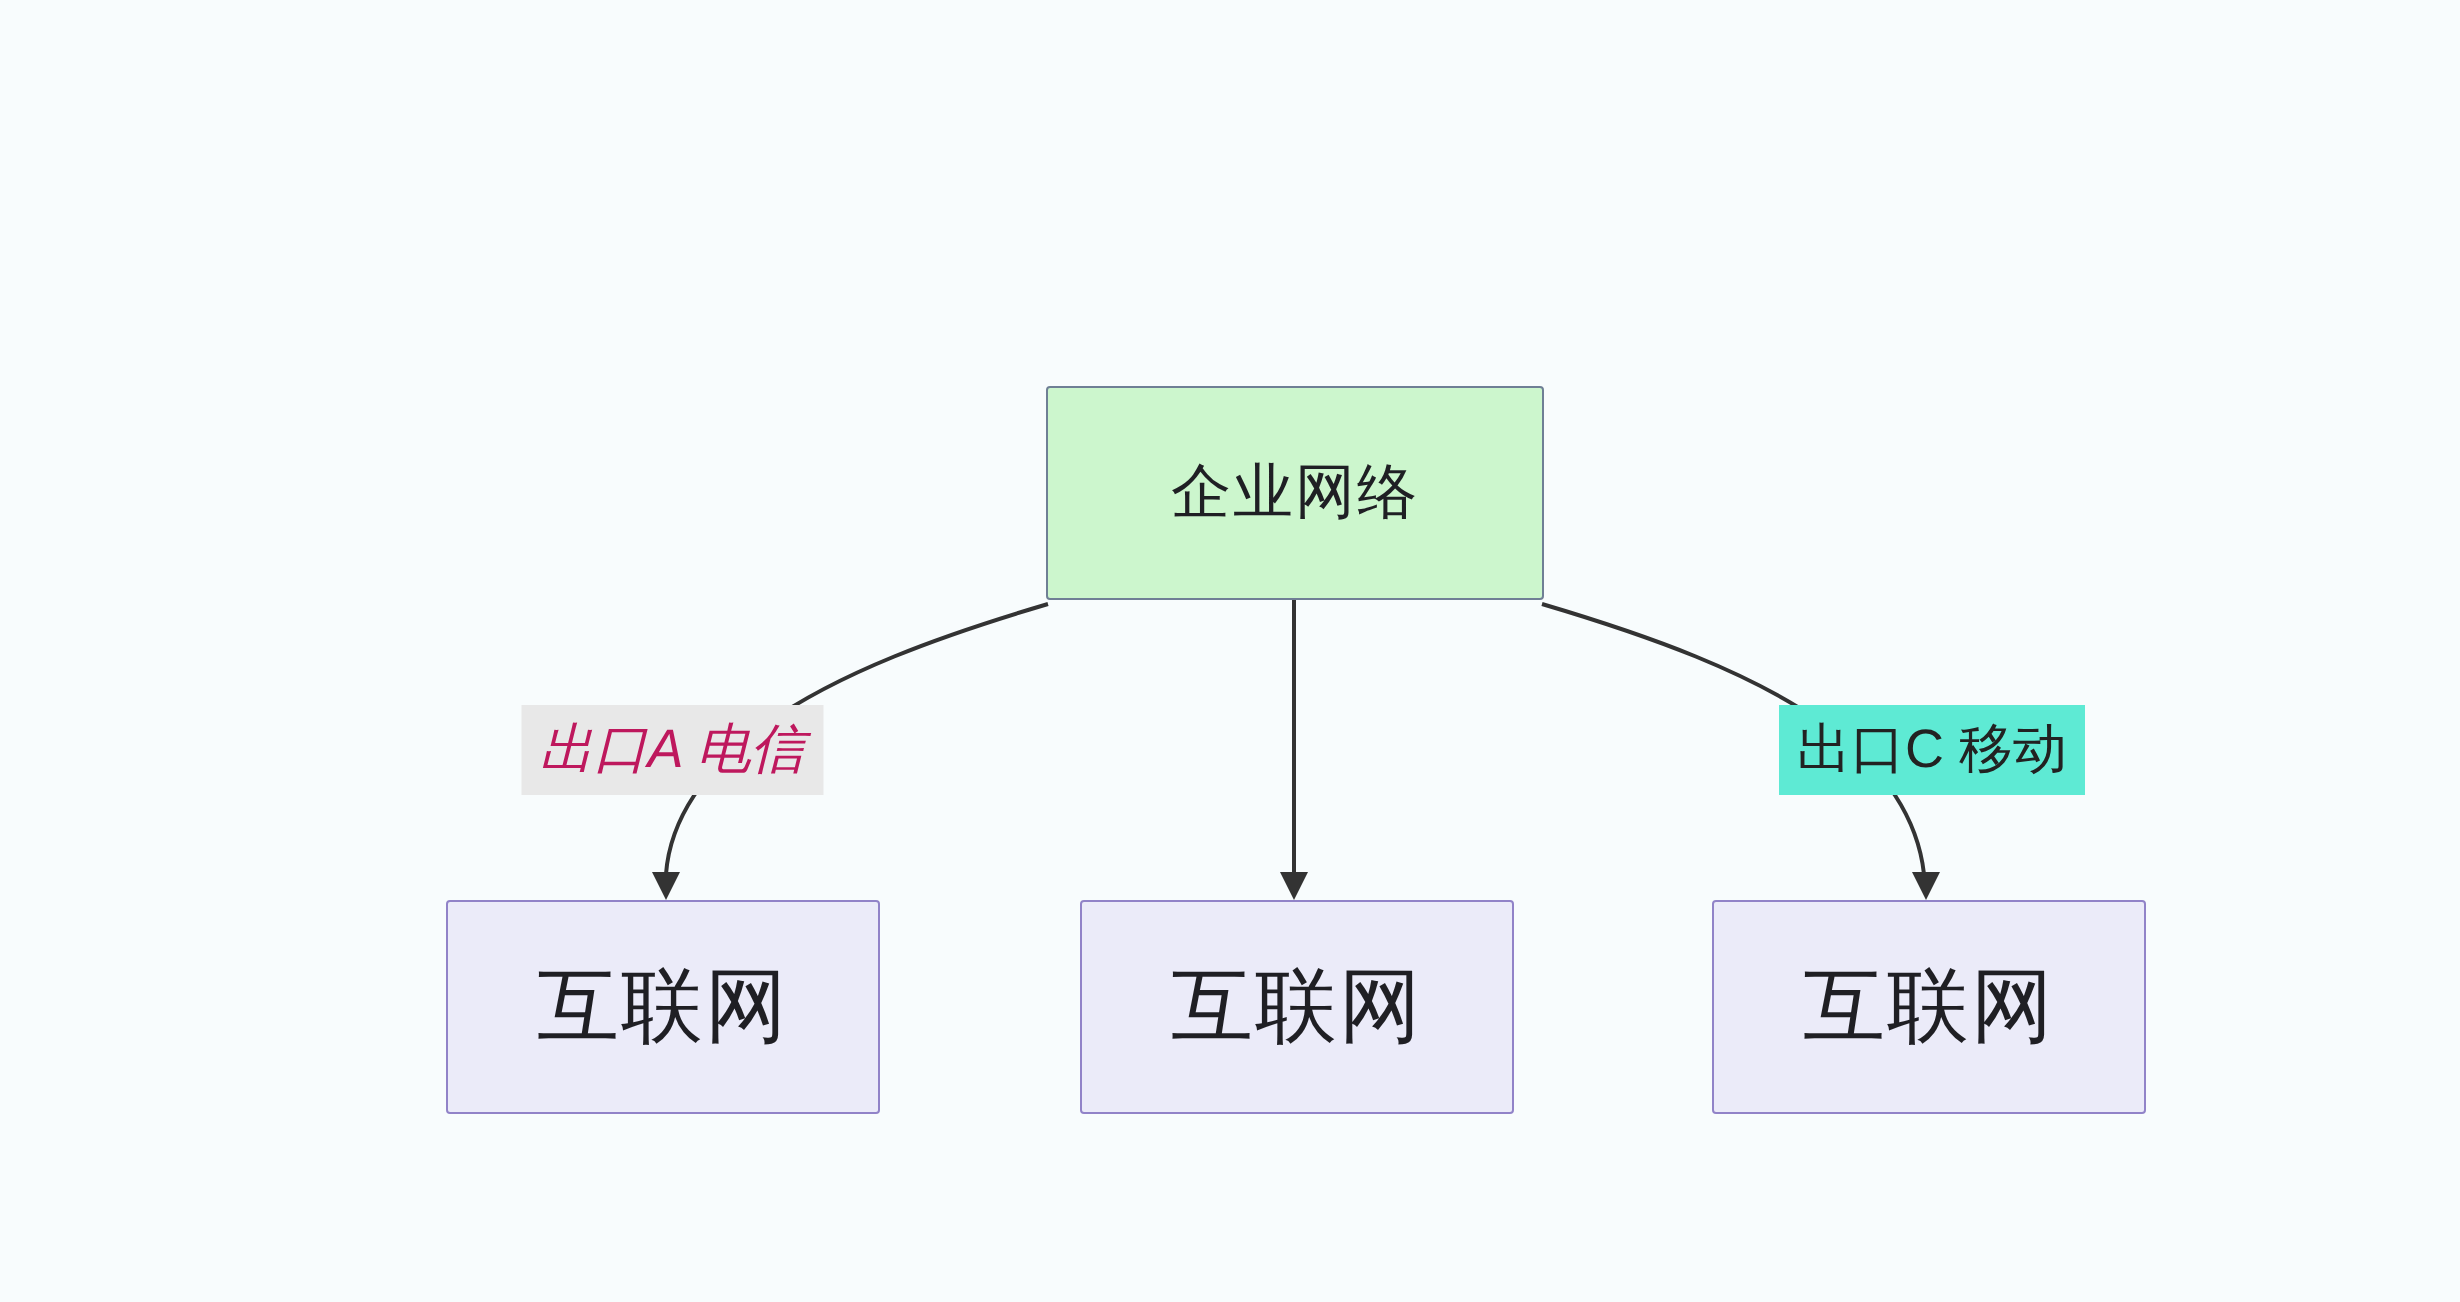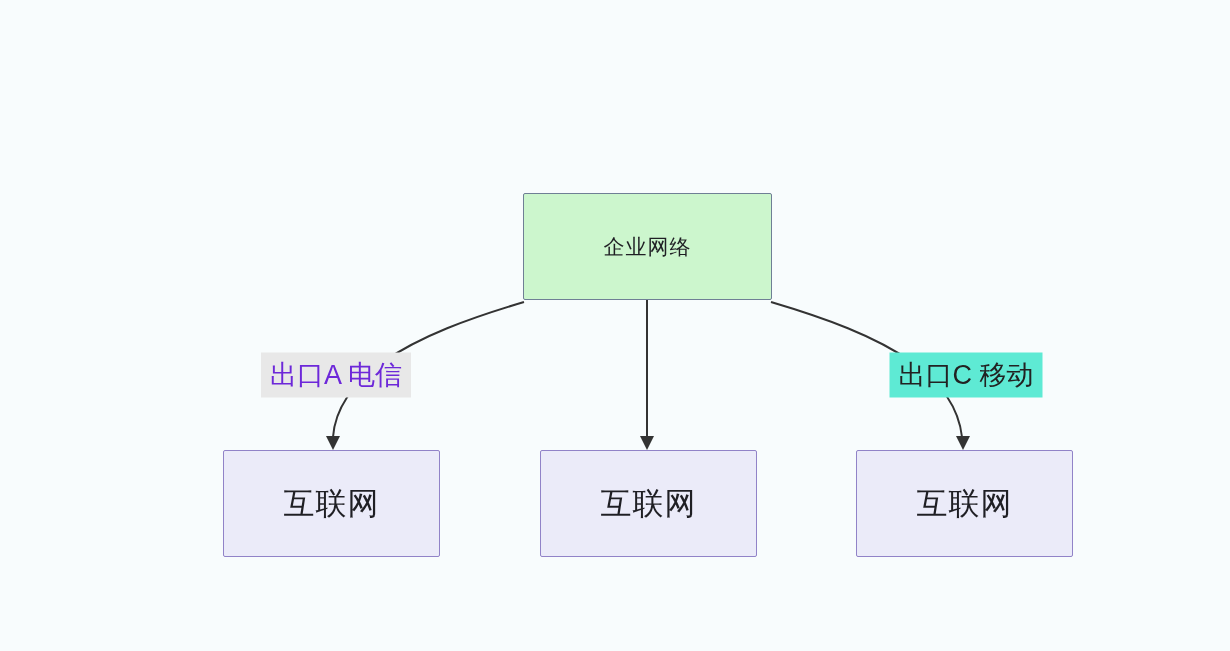--- a/index.html
+++ b/index.html
@@ -42,29 +42,29 @@
     color: #1f1f24;
     letter-spacing: 1px;
   }
   .node-root {
     left: 523px;
     top: 193px;
     width: 249px;
     height: 107px;
     background: #ccf6cd;
     border: 1.5px solid #6f7f95;
-    font-size: 21px;
+    font-size: 30px;
   }
   .node-leaf {
     top: 450px;
     width: 217px;
     height: 107px;
     background: #ebebf9;
     border: 1.5px solid #9183c8;
-    font-size: 31px;
+    font-size: 41px;
   }
   .node-leaf.leaf-a { left: 223px; }
   .node-leaf.leaf-b { left: 540px; }
   .node-leaf.leaf-c { left: 856px; }
   .edge-label {
     position: absolute;
     transform: translate(-50%, -50%);
     background: #e8e8e8;
     color: #222222;
     font-size: 27px;
@@ -87,21 +87,21 @@
     <path class="edge-path" d="M 524 302 C 470 318, 420 336, 383 362 C 352 384, 335 410, 333 437" style="stroke: rgb(51, 51, 51);"></path>
     <polygon class="arrowhead" points="326,436 340,436 333,450" style="fill: rgb(51, 51, 51);"></polygon>
 
     <path class="edge-path" d="M 647 300 L 647 437" style="stroke: rgb(51, 51, 51);"></path>
     <polygon class="arrowhead" points="640,436 654,436 647,450" style="fill: rgb(51, 51, 51);"></polygon>
 
     <path class="edge-path" d="M 771 302 C 825 318, 875 336, 912 362 C 943 384, 959 410, 962 437" style="stroke: rgb(51, 51, 51);"></path>
     <polygon class="arrowhead" points="956,436 970,436 963,450" style="fill: rgb(51, 51, 51);"></polygon>
   </svg>
 
-  <div class="edge-label label-a" style="background: rgb(232, 232, 232); color: #6d28d9;">出口A 电信</div>
+  <div class="edge-label label-a" style="background: rgb(232, 232, 232); color: #be185d; font-style: italic;">出口A 电信</div>
   <div class="edge-label label-c" style="background: #5eead4; color: rgb(34, 34, 34);">出口C 移动</div>
 
   <div class="node node-root" style="background: rgb(204, 246, 205); border-color: rgb(111, 127, 149);">
     <span>企业网络</span>
   </div>
 
   <div class="node node-leaf leaf-a" style="background: rgb(235, 235, 249); border-color: rgb(145, 131, 200);">
     <span>互联网</span>
   </div>
 

